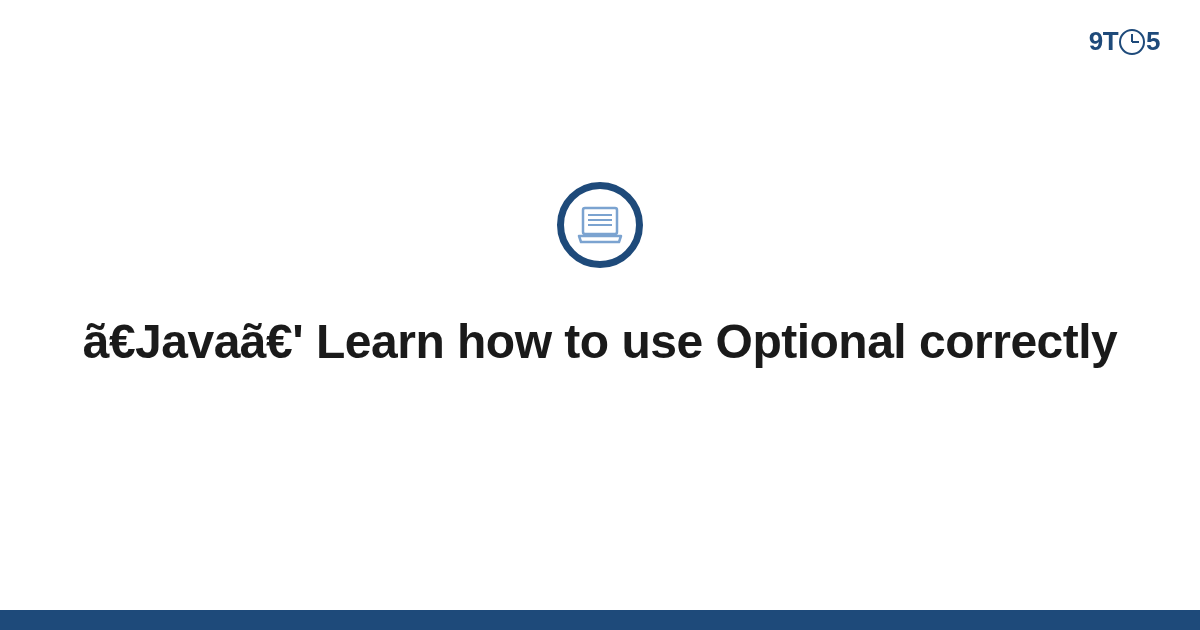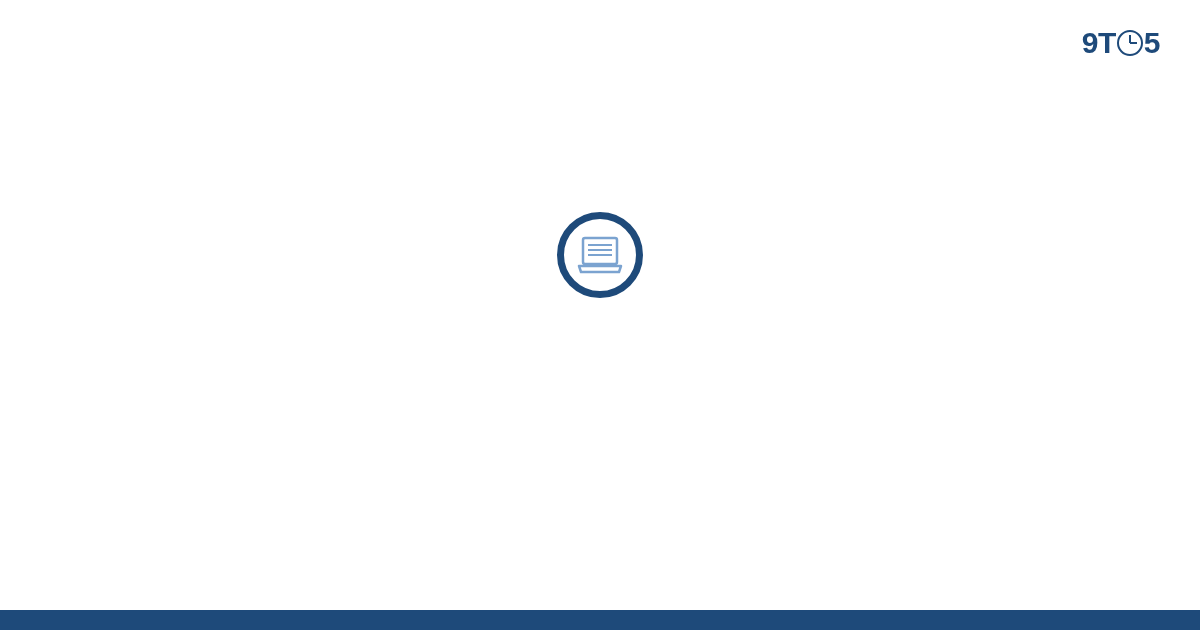--- a/index.html
+++ b/index.html
@@ -12,21 +12,21 @@
       height: 630px;
       background: #ffffff;
       font-family: -apple-system, BlinkMacSystemFont, "Segoe UI", Helvetica, Arial, sans-serif;
       position: relative;
       overflow: hidden;
     }
     .brand {
       position: absolute;
       top: 26px;
       right: 40px;
-      font-size: 30px;
+      font-size: 26px;
       font-weight: 500;
       color: #1e4a7a;
       letter-spacing: -0.5px;
       display: flex;
       align-items: center;
     }
     .brand-9t {
       font-weight: 600;
     }
     .brand-clock {
@@ -118,15 +118,16 @@
 <div class="center-content">
   <div class="icon-circle">
     <svg class="laptop-icon" viewBox="0 0 46 38">
       <rect x="6" y="2" width="34" height="26" rx="2" fill="none" stroke="#7ba3d0" stroke-width="2.5"></rect>
       <line x1="11" y1="9" x2="35" y2="9" stroke="#7ba3d0" stroke-width="2"></line>
       <line x1="11" y1="14" x2="35" y2="14" stroke="#7ba3d0" stroke-width="2"></line>
       <line x1="11" y1="19" x2="35" y2="19" stroke="#7ba3d0" stroke-width="2"></line>
       <path d="M 2 30 L 44 30 L 42 36 L 4 36 Z" fill="none" stroke="#7ba3d0" stroke-width="2.5" stroke-linejoin="round"></path>
     </svg>
   </div>
+  <h1 class="title">ã€Javaã€' Learn how to use Optional correctly</h1>
 </div>
 
 <div class="bottom-bar"></div>
 
 </body></html>

